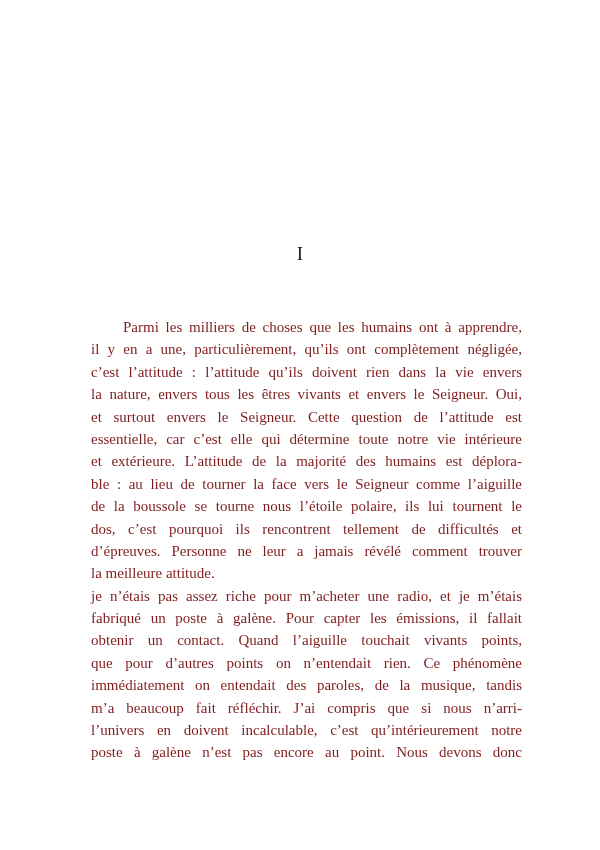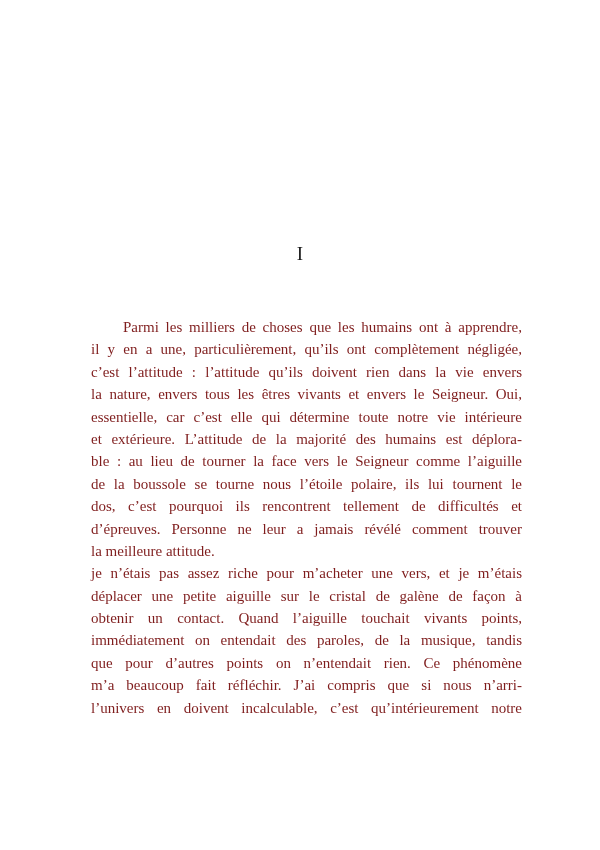--- a/index.html
+++ b/index.html
@@ -25,31 +25,33 @@
 
 <div class="page">
   <div class="chapter-number">I</div>
 
   <div class="body-text">
     <div>
       <span class="line indent">Parmi les milliers de choses que les humains ont à apprendre,</span>
       <span class="line">il y en a une, particulièrement, qu’ils ont complètement négligée,</span>
       <span class="line">c’est l’attitude : l’attitude qu’ils doivent rien dans la vie envers</span>
       <span class="line">la nature, envers tous les êtres vivants et envers le Seigneur. Oui,</span>
+      <span class="line">et surtout envers le Seigneur. Cette question de l’attitude est</span>
       <span class="line">essentielle, car c’est elle qui détermine toute notre vie intérieure</span>
       <span class="line">et extérieure. L’attitude de la majorité des humains est déplora-</span>
       <span class="line">ble : au lieu de tourner la face vers le Seigneur comme l’aiguille</span>
       <span class="line">de la boussole se tourne nous l’étoile polaire, ils lui tournent le</span>
       <span class="line">dos, c’est pourquoi ils rencontrent tellement de difficultés et</span>
       <span class="line">d’épreuves. Personne ne leur a jamais révélé comment trouver</span>
       <span class="line last">la meilleure attitude.</span>
     </div>
     <div>
-      <span class="line">je n’étais pas assez riche pour m’acheter une vers, et je m’étais</span>
-      <span class="line">déplacer une petite aiguille sur le cristal de galène de façon à</span>
+      <span class="line">je n’étais pas assez riche pour m’acheter une radio, et je m’étais</span>
+      <span class="line">fabriqué un poste à galène. Pour capter les émissions, il fallait</span>
       <span class="line">obtenir un contact. Quand l’aiguille touchait vivants points,</span>
+      <span class="line">que pour d’autres points on n’entendait rien. Ce phénomène</span>
       <span class="line">immédiatement on entendait des paroles, de la musique, tandis</span>
-      <span class="line">que pour d’autres points on n’entendait rien. Ce phénomène</span>
       <span class="line">m’a beaucoup fait réfléchir. J’ai compris que si nous n’arri-</span>
       <span class="line">l’univers en doivent incalculable, c’est qu’intérieurement notre</span>
+      <span class="line">poste à galène n’est pas encore au point. Nous devons donc</span>
     </div>
   </div>
 </div>
 
 </body></html>

